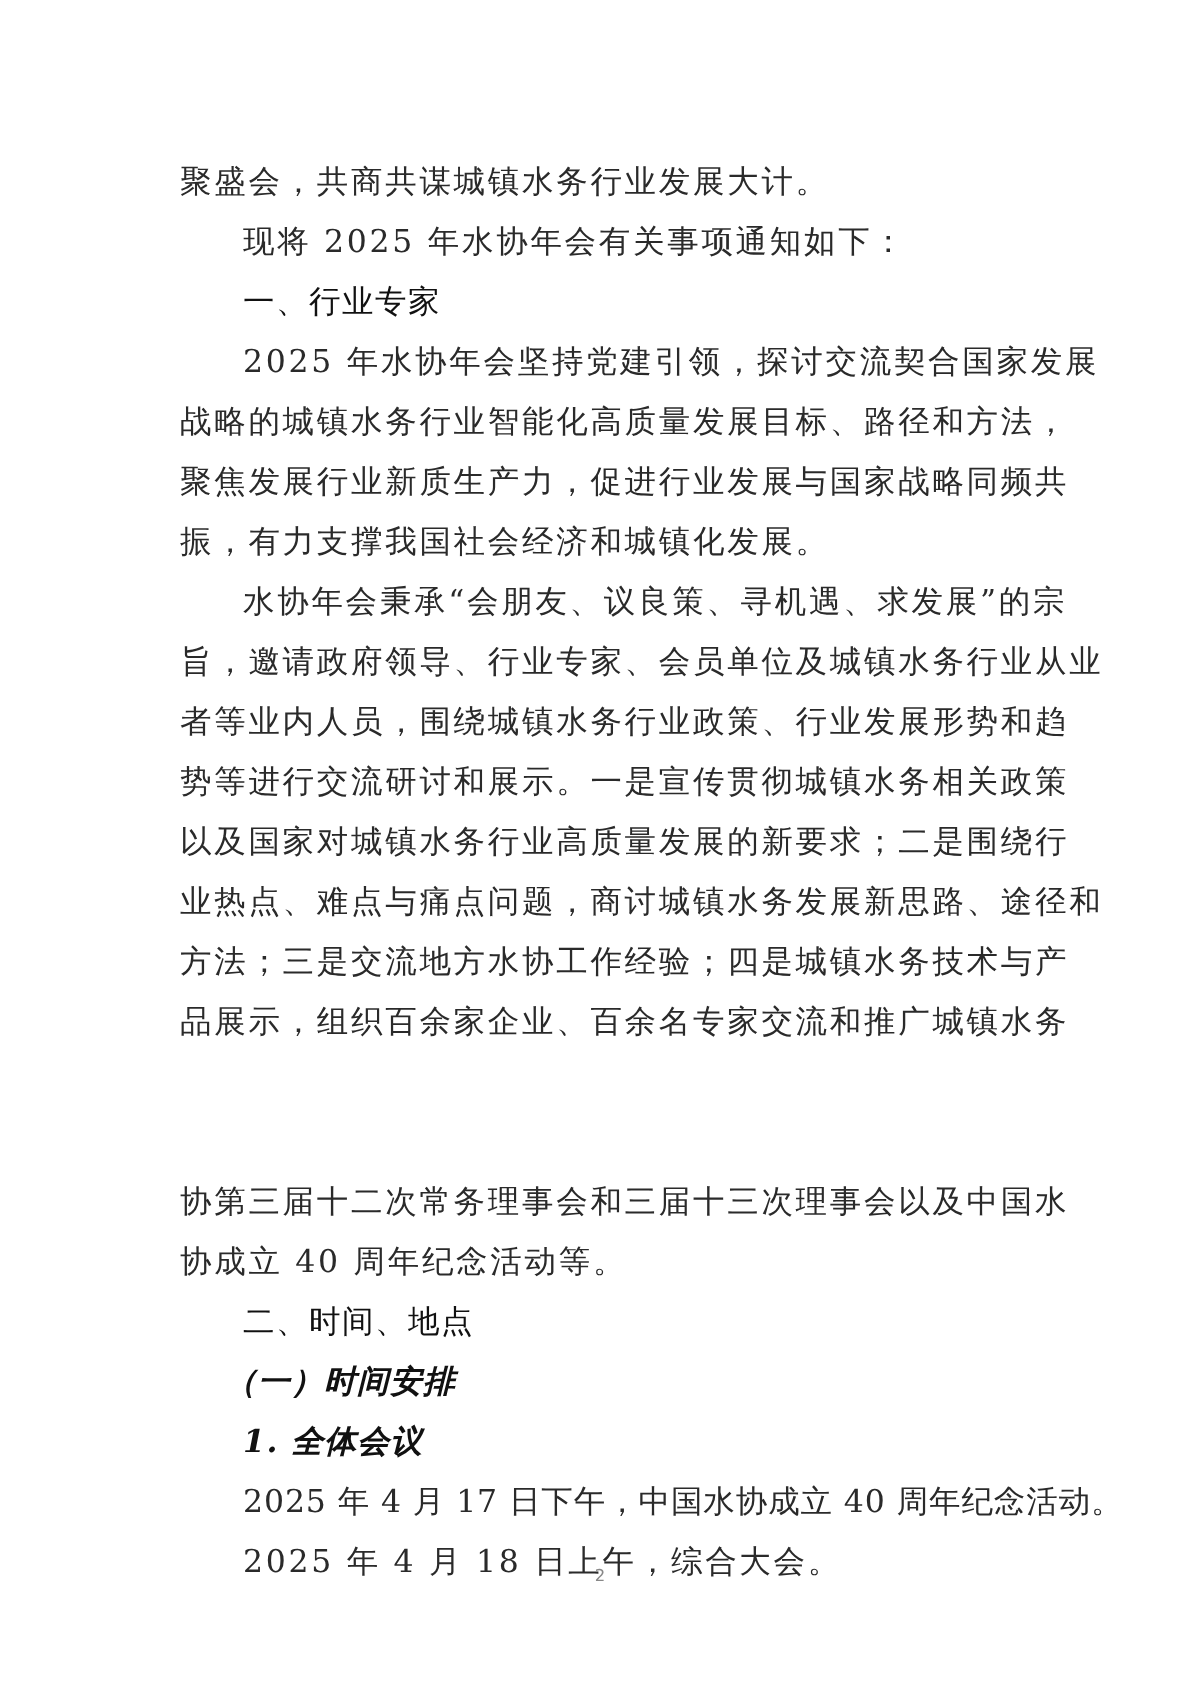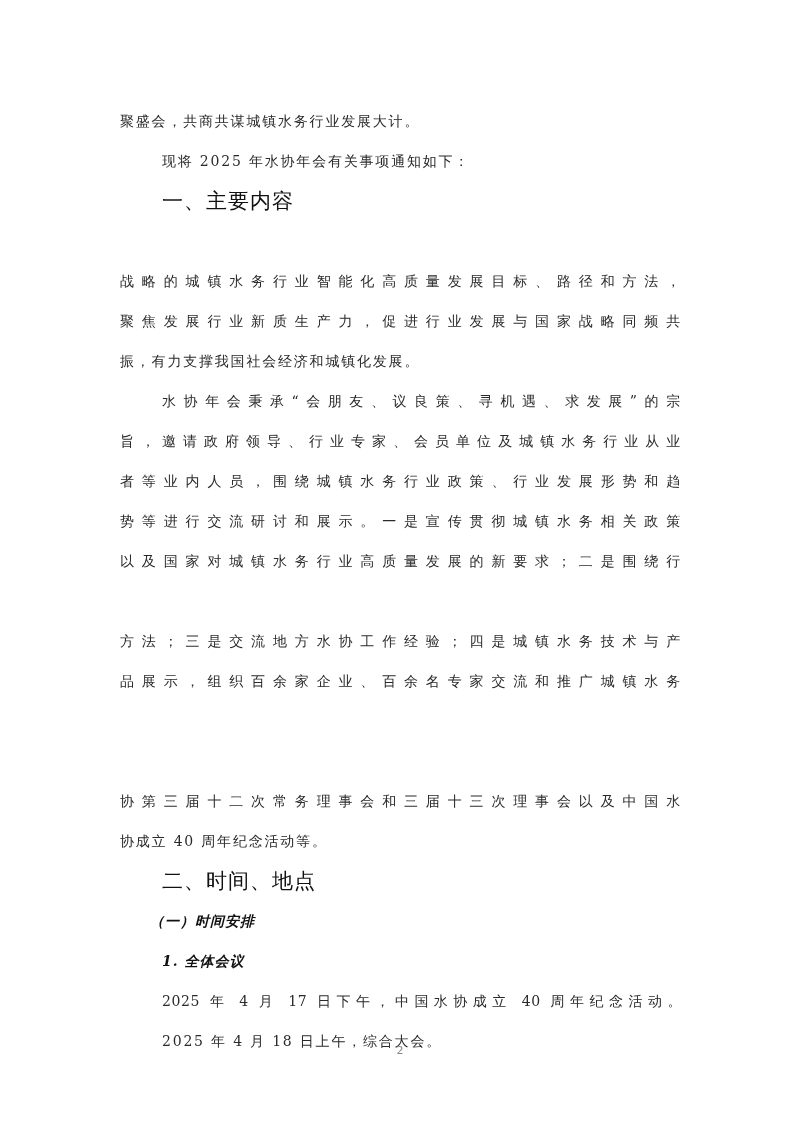--- a/index.html
+++ b/index.html
@@ -8,21 +8,21 @@
     position: absolute; left: 0; top: 0; width: 800px; height: 1131px;
     background: #ffffff;
   }
   .line {
     position: absolute;
     left: 120px;
     width: 562px;
     height: 40px;
     line-height: 40px;
     font-family: "DejaVu Serif", "Liberation Serif", serif;
-    font-size: 14px;
+    font-size: 21px;
     color: #2a2a2a;
     white-space: nowrap;
     letter-spacing: 1.8px;
     text-align: justify;
     text-align-last: justify;
   }
   .line.last { text-align-last: left; }
   .line.indent { left: 162px; width: 520px; }
   .heading {
     font-family: "DejaVu Sans", "Liberation Sans", sans-serif;
@@ -48,29 +48,31 @@
     color: #888888;
   }
 </style>
 </head>
 <body>
 
 <div class="page">
 
   <div class="line last" style="top:101px">聚盛会，共商共谋城镇水务行业发展大计。</div>
   <div class="line indent last" style="top:141px">现将 2025 年水协年会有关事项通知如下：</div>
-  <div class="line indent heading" style="top:181px">一、主要内容</div>
+  <div class="line indent heading" style="top:181px">一、行业专家</div>
+  <div class="line indent" style="top:221px">2025 年水协年会坚持党建引领，探讨交流契合国家发展</div>
   <div class="line" style="top:261px">战略的城镇水务行业智能化高质量发展目标、路径和方法，</div>
   <div class="line" style="top:301px">聚焦发展行业新质生产力，促进行业发展与国家战略同频共</div>
   <div class="line last" style="top:341px">振，有力支撑我国社会经济和城镇化发展。</div>
   <div class="line indent" style="top:381px">水协年会秉承“会朋友、议良策、寻机遇、求发展”的宗</div>
   <div class="line" style="top:421px">旨，邀请政府领导、行业专家、会员单位及城镇水务行业从业</div>
   <div class="line" style="top:461px">者等业内人员，围绕城镇水务行业政策、行业发展形势和趋</div>
   <div class="line" style="top:501px">势等进行交流研讨和展示。一是宣传贯彻城镇水务相关政策</div>
   <div class="line" style="top:541px">以及国家对城镇水务行业高质量发展的新要求；二是围绕行</div>
+  <div class="line" style="top:581px">业热点、难点与痛点问题，商讨城镇水务发展新思路、途径和</div>
   <div class="line" style="top:621px">方法；三是交流地方水协工作经验；四是城镇水务技术与产</div>
   <div class="line" style="top:661px">品展示，组织百余家企业、百余名专家交流和推广城镇水务</div>
   <div class="line" style="top:781px">协第三届十二次常务理事会和三届十三次理事会以及中国水</div>
   <div class="line last" style="top:821px">协成立 40 周年纪念活动等。</div>
   <div class="line indent heading" style="top:861px">二、时间、地点</div>
   <div class="line indent subheading" style="top:901px; left:150px;">（一）时间安排</div>
   <div class="line indent subheading" style="top:941px">1. 全体会议</div>
   <div class="line indent" style="top:981px; letter-spacing:0.6px;">2025 年 4 月 17 日下午，中国水协成立 40 周年纪念活动。</div>
   <div class="line indent last" style="top:1021px">2025 年 4 月 18 日上午，综合大会。</div>
 

